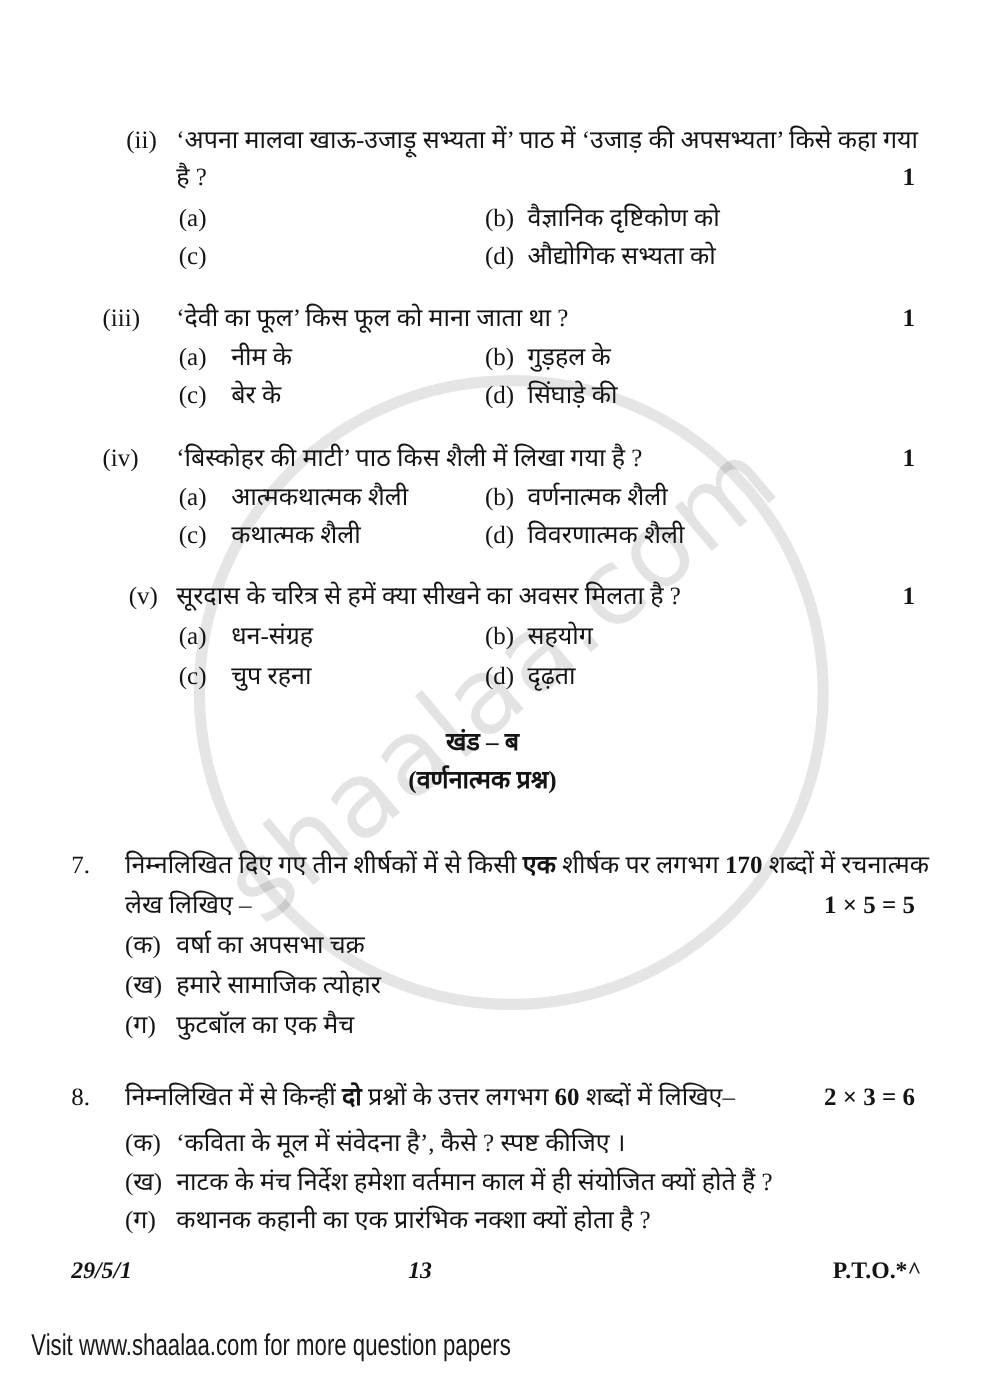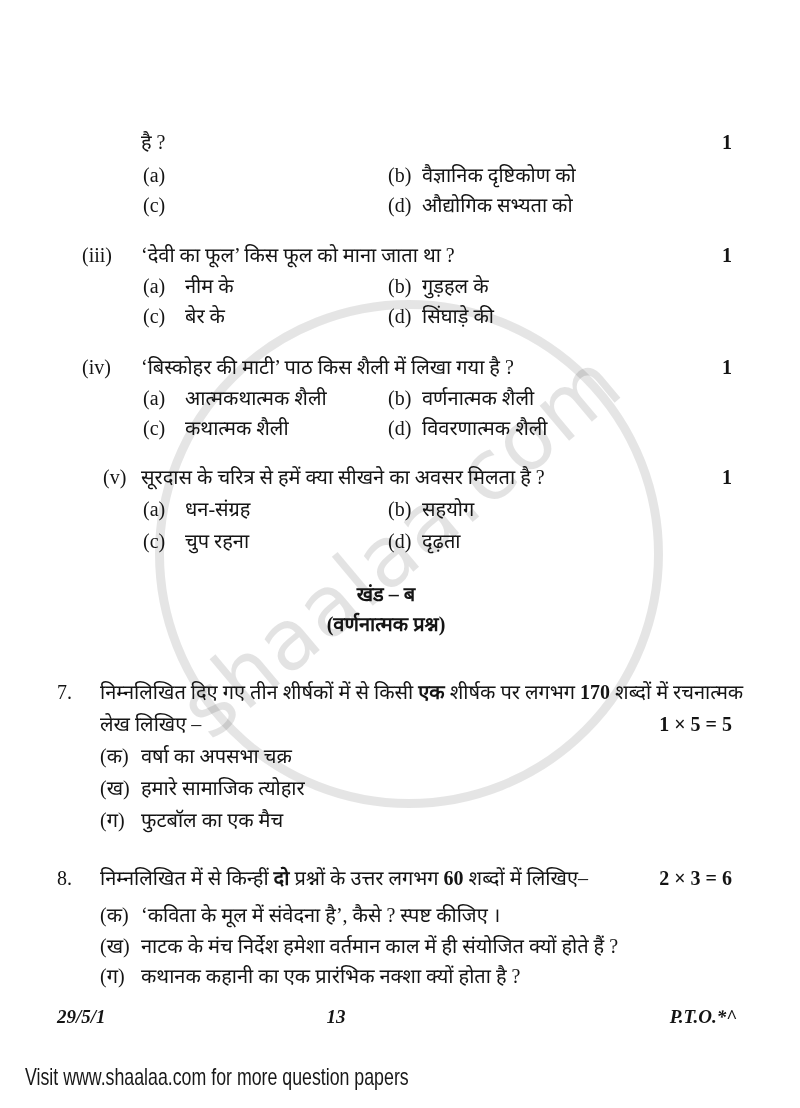--- a/index.html
+++ b/index.html
@@ -30,35 +30,39 @@
   .mt  { left:100px; }                 
   .sl  { left:100px; }                 
   .st  { left:141px; }                 
   .bold{ font-weight:bold; }
   .center-row { text-align:center; left:-14px; font-weight:bold; }
   .center-row span { position:static;text-align:center; }
   .mt span { position:static;text-align:center; }
   
   .footer-left  { left:57px;  font-weight:bold; font-style:italic; font-size:19px; }
   .footer-center{ left:0; width:672px; text-align:center; font-weight:bold; font-style:italic; font-size:19px; }
-  .footer-right { right:63px; font-weight:bold; font-style:italic; font-size:19px; }
+  .footer-right { right:63px; font-weight:bold; font-size:19px; }
   .banner {
     position:absolute; left:25px; top:1060px; height:34px; line-height:34px;
     font-family:"Liberation Sans","DejaVu Sans",sans-serif; font-size:24px;
     transform:scaleX(0.74); transform-origin:left center; color:#181818; white-space:nowrap;
   }
 </style>
 </head>
 <body>
 
 <div class="page">
 
   <div class="wm-circle"></div>
   <div class="wm-text">shaalaa.com</div>
 
+  <div class="row" style="top:97px">
+    <span class="qn" style="left:101px">(ii)</span>
+    <span class="qt">‘अपना मालवा खाऊ-उजाड़ू सभ्यता में’ पाठ में ‘उजाड़ की अपसभ्यता’ किसे कहा गया</span>
+  </div>
   <div class="row" style="top:127px">
     <span class="qt">है ?</span>
     <span class="mk">1</span>
   </div>
   <div class="row" style="top:160px">
     <span class="ol a">(a)</span>
     <span class="ol b">(b)</span>
     <span class="ot b">वैज्ञानिक दृष्टिकोण को</span>
   </div>
   <div class="row" style="top:190px">

